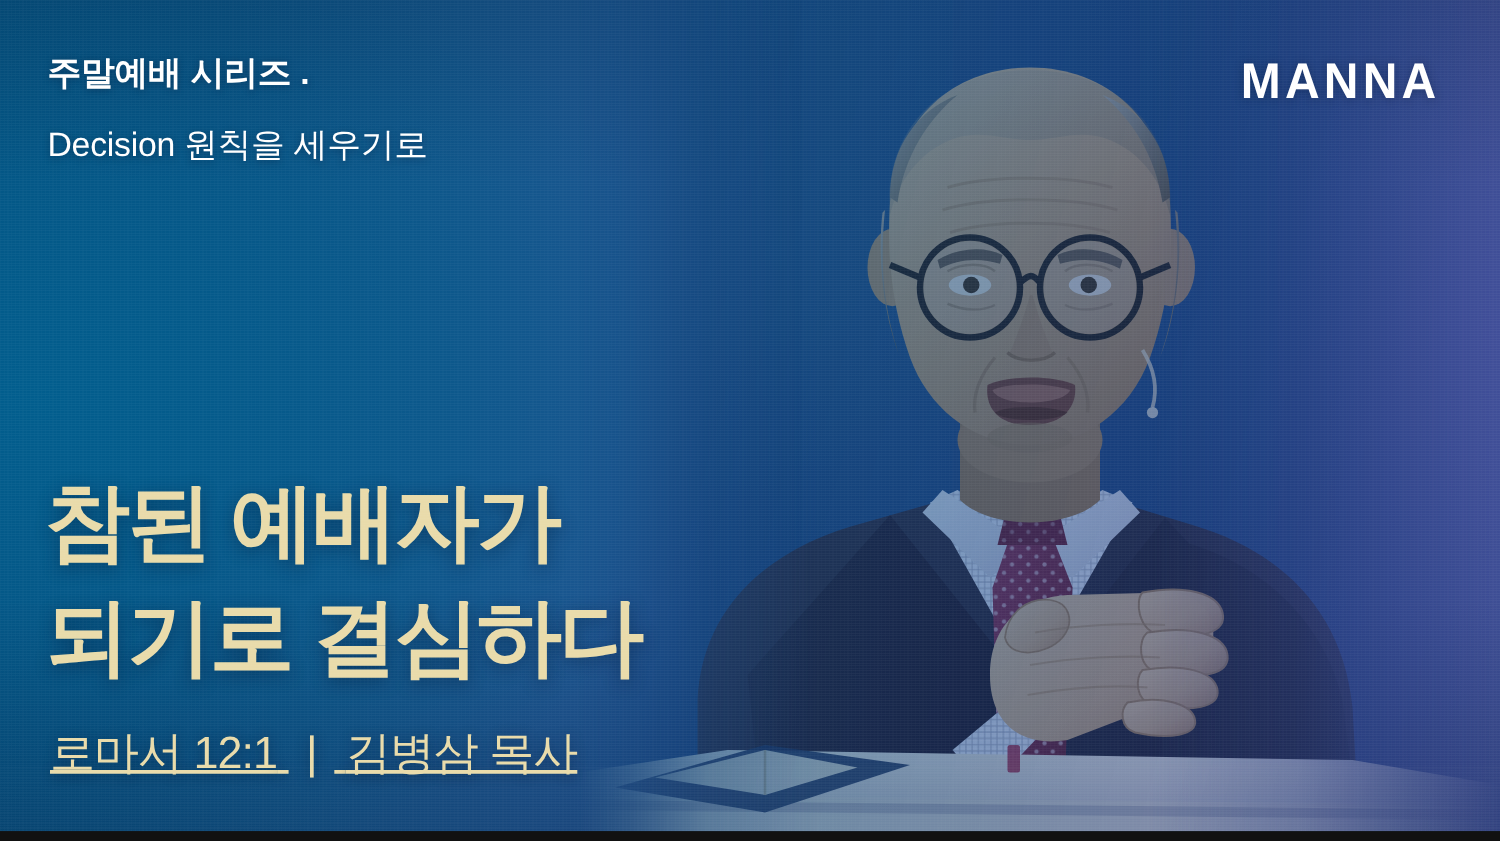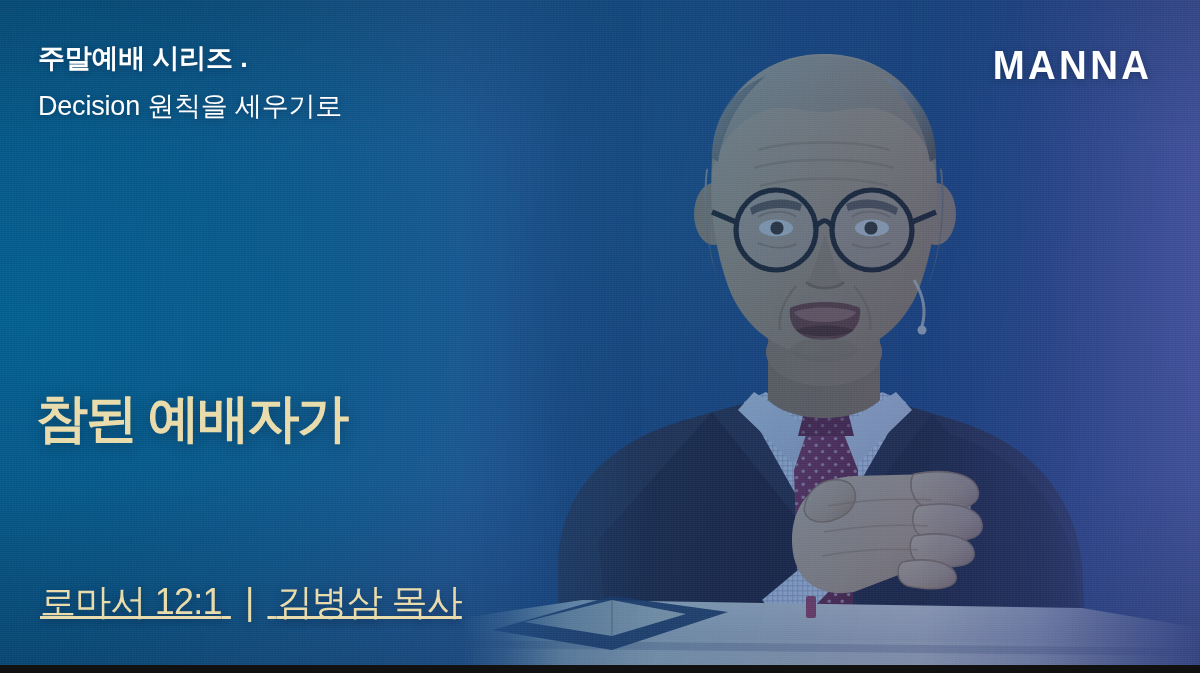--- a/index.html
+++ b/index.html
@@ -91,42 +91,42 @@
     color:#ffffff;
     letter-spacing:-.2px;
   }
   .eyebrow .l1{
     font-size:27px;font-weight:700;line-height:34px;
     text-shadow:0 1px 6px rgba(0,24,56,.40);
     white-space:nowrap;
   }
   .eyebrow .l2{
     font-size:27px;font-weight:400;line-height:34px;
-    margin-top:14px;
+    margin-top:24px;
     text-shadow:0 1px 6px rgba(0,24,56,.40);
     white-space:nowrap;
   }
 
   .brand{
     position:absolute;right:48px;top:44px;
     color:#ffffff;
     font-size:40px;
     font-weight:700;
     letter-spacing:3.5px;
     line-height:42px;
     text-shadow:0 1px 8px rgba(0,20,50,.35);
     transform:scaleX(.96);
     transform-origin:right center;
   }
 
   .headline{
     position:absolute;left:36px;top:372px;
     width:680px;
     color:#e9dbaa;
-    font-size:52px;
+    font-size:68px;
     font-weight:700;
     line-height:92px;
     letter-spacing:-2.2px;
     text-shadow:0 3px 14px rgba(2,22,52,.42);
   }
   .headline .hl{display:block;white-space:nowrap;}
 
   .meta{
     position:absolute;left:40px;top:580px;
     color:#e9dbaa;
@@ -384,20 +384,21 @@
 
   <div class="eyebrow">
     <div class="l1">주말예배 시리즈 .</div>
     <div class="l2">Decision 원칙을 세우기로</div>
   </div>
 
   <div class="brand">MANNA</div>
 
   <div class="headline">
     <span class="hl">참된 예배자가</span>
+    <span class="hl">되기로 결심하다</span>
   </div>
 
   <div class="meta">
     <span>로마서 12:1</span>
     <span class="sep">|</span>
     <span>김병삼 목사</span>
   </div>
 
   <div class="grain"></div>
 </div>

